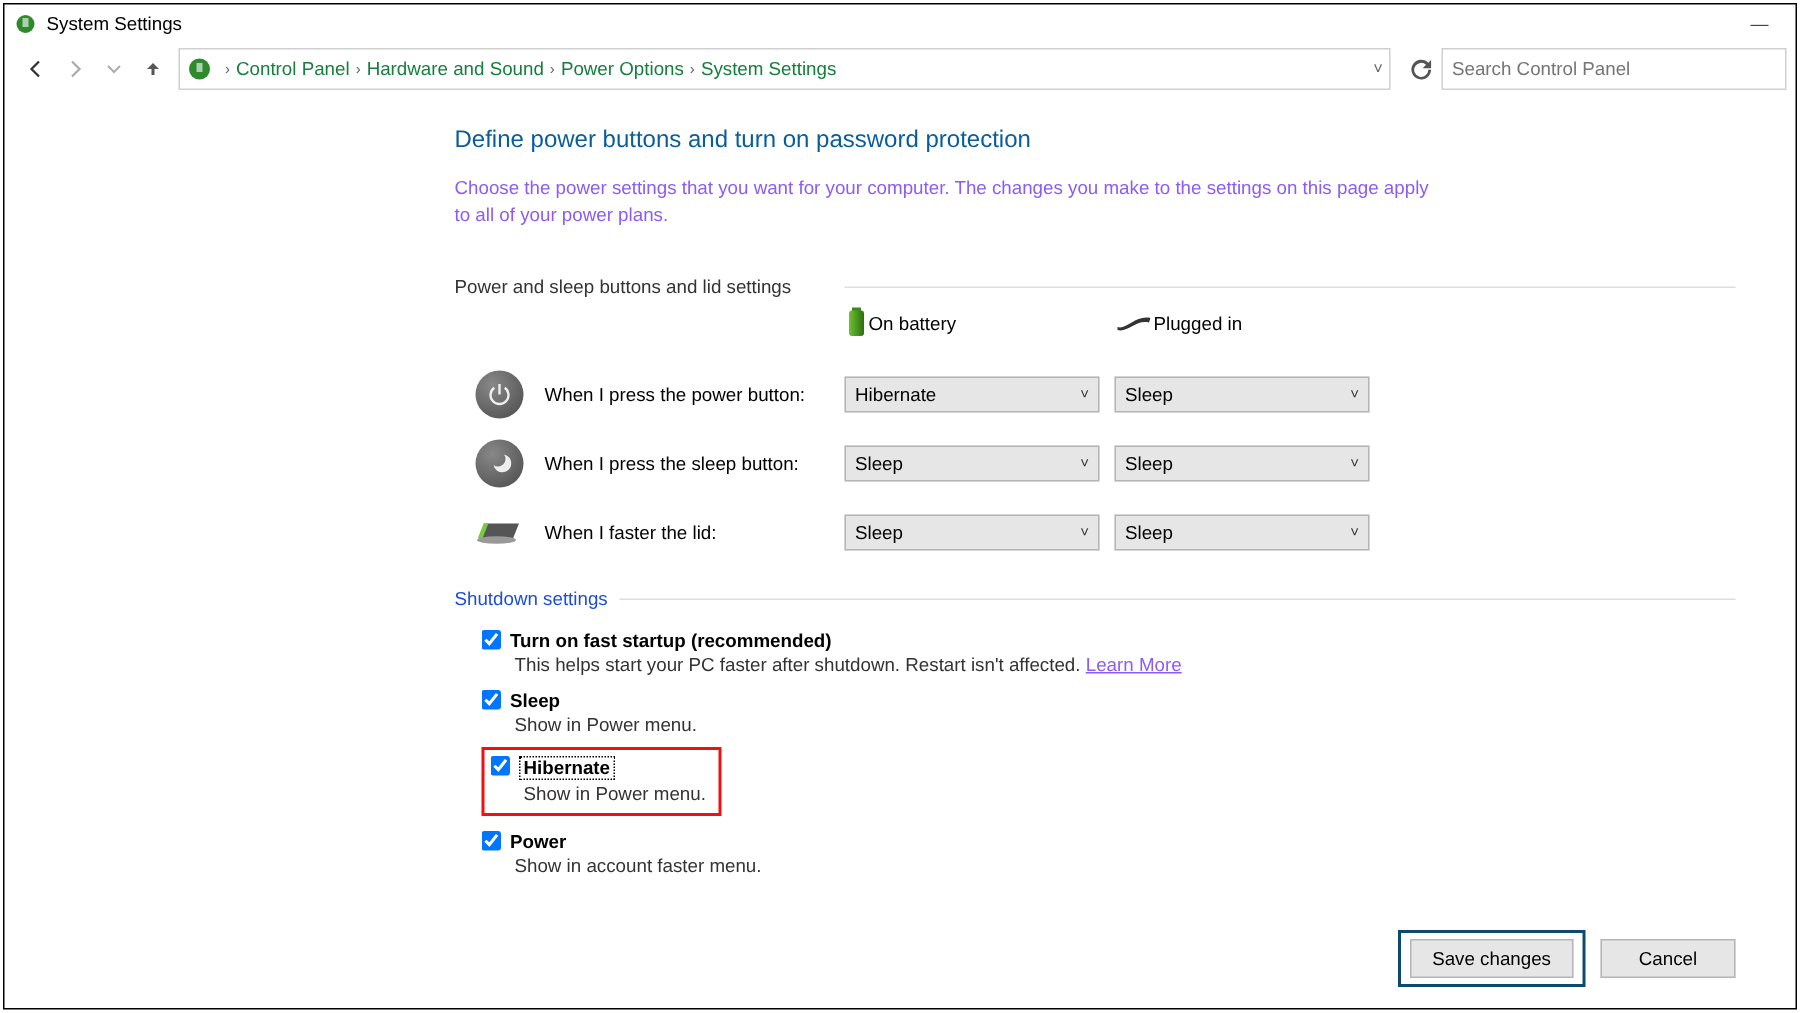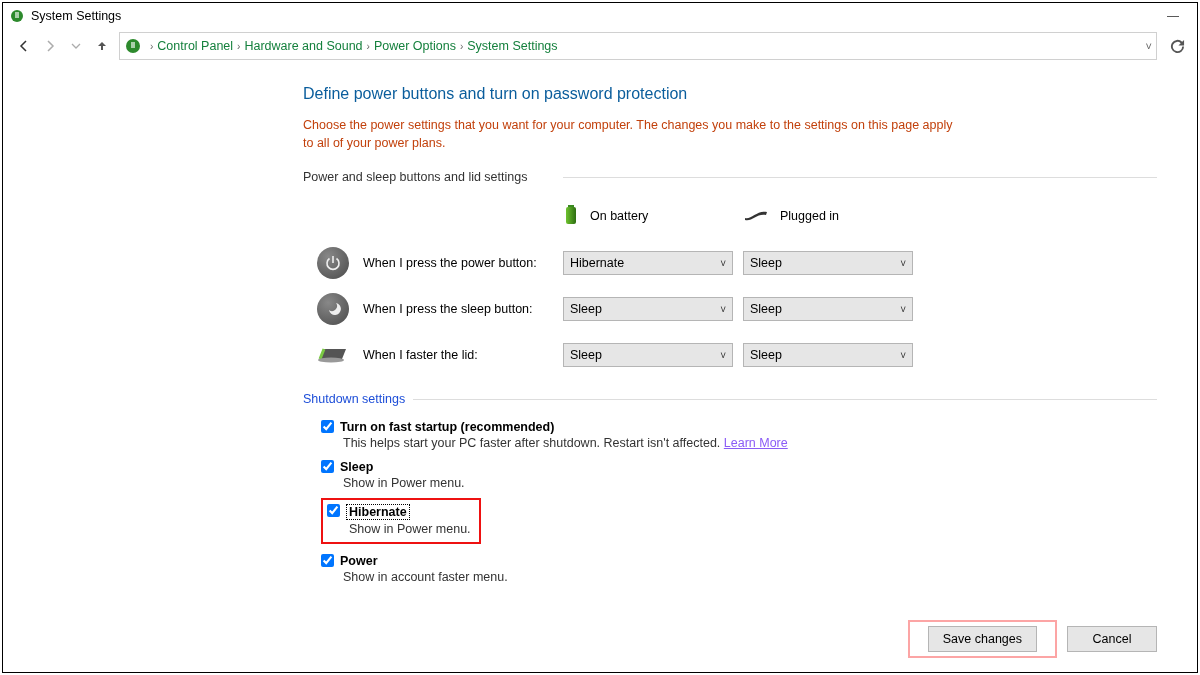--- a/index.html
+++ b/index.html
@@ -19,46 +19,46 @@
   .crumb-sep { margin:0 4px; color:#666; font-size:10px; }
   .crumb { color:#15803d; white-space:nowrap; }
   .addr-tail { margin-left:auto; display:flex; align-items:center; gap:2px; color:#666; }
   .addr-tail span { font-size:11px; }
   .refresh-btn { width:28px; height:28px; display:flex; align-items:center; justify-content:center; color:#444; }
   .searchwrap { width:230px; height:28px; border:1px solid #d0d0d0; display:flex; align-items:center; padding:0 6px; color:#888; }
   .searchwrap input { border:none; outline:none; width:100%; font-size:12.5px; color:#333; }
   
   .content { padding:22px 40px 0 300px; }
   .hdr { color:#0a5d9c; font-size:16px; margin-bottom:14px; }
-  .intro { color:#c2410c; line-height:1.4; margin-bottom:18px; max-width:660px; }
-  .section-title { color:#333; font-size:12.5px; margin-bottom:14px; position:relative; }
+  .intro { color:#8b5cf6; line-height:1.4; margin-bottom:32px; max-width:660px; }
+  .section-title { color:#333; font-size:12.5px; position:relative; }
   .section-title:after { content:""; position:absolute; top:50%; left:260px; right:0; border-top:1px solid #ddd; }
   .colhdr { display:flex; align-items:center; padding-left:260px; height:36px; margin-bottom:6px; }
-  .colcell { width:180px; display:flex; align-items:center; gap:11px; }
+  .colcell { width:180px; display:flex; align-items:center; gap:0; }
   .row { display:flex; align-items:center; height:46px; }
   .row .icon-col { width:60px; display:flex; justify-content:center; }
   .row .label-col { width:200px; }
   .sel { width:170px; height:24px; background:#e6e6e6; border:1px solid #b5b5b5; display:flex; align-items:center; padding:0 6px; justify-content:space-between; font-size:12.5px; margin-right:10px; }
   .sel .chev { font-size:10px; color:#333; }
   .round-icon { width:32px; height:32px; border-radius:50%; background:radial-gradient(circle at 35% 30%, #888, #4a4a4a); display:flex; align-items:center; justify-content:center; color:#eee; }
   
   .ss-section { margin-top:14px; }
   .ss-title { font-size:12.5px; color:#1d4ed8; position:relative; margin-bottom:10px; }
   .ss-title:after { content:""; position:absolute; top:50%; left:110px; right:0; border-top:1px solid #ddd; }
   .ss-item { padding:4px 0 6px 18px; }
   .ss-head { display:flex; align-items:flex-start; gap:6px; }
   .ss-head label { cursor:pointer; }
   .ss-head.bold label { font-weight:600; }
   .ss-desc { padding-left:22px; color:#333; margin-top:2px; }
   .link { color:#8b5cf6; text-decoration:underline; cursor:pointer; }
   .highlight { border:2px solid #e11; padding:4px 8px 6px 4px; display:inline-block; }
   
   .btnbar { position:absolute; bottom:14px; right:40px; display:flex; gap:10px; align-items:center; }
   .btn { height:26px; min-width:90px; padding:0 14px; background:#e6e6e6; border:1px solid #b5b5b5; display:flex; align-items:center; justify-content:center; font-size:12.5px; }
-  .highlight-btn { border:2px solid #fca5a5; padding:4px 18px; display:inline-block; }
+  .highlight-btn { border:2px solid #0c4a6e; padding:4px 6px; display:inline-block; }
   input[type=checkbox]{ width:13px; height:13px; }
 </style>
 </head>
 <body>
 
 <div class="frame">
 
   <div class="titlebar">
     <span class="app-icon">
       <svg viewBox="0 0 16 16">
@@ -112,20 +112,23 @@
         <span>˅</span>
       </span>
     </div>
 
     <span class="refresh-btn">
       <svg width="15" height="15" viewBox="0 0 16 16">
           <path d="M13 3a7 7 0 1 0 2 5h-2a5 5 0 1 1-1.6-3.6L9 7h6V1z" fill="#555"></path>
         </svg>
     </span>
 
+    <div class="searchwrap">
+      <input placeholder="Search Control Panel" style="">
+    </div>
   </div>
 
   <div class="content">
     <div class="hdr">Define power buttons and turn on password protection</div>
     <div class="intro">Choose the power settings that you want for your computer. The changes you make to the settings on this page apply to all of your power plans.</div>
 
     <div class="section-title">Power and sleep buttons and lid settings</div>
 
     <div class="colhdr">
       <div class="colcell">

